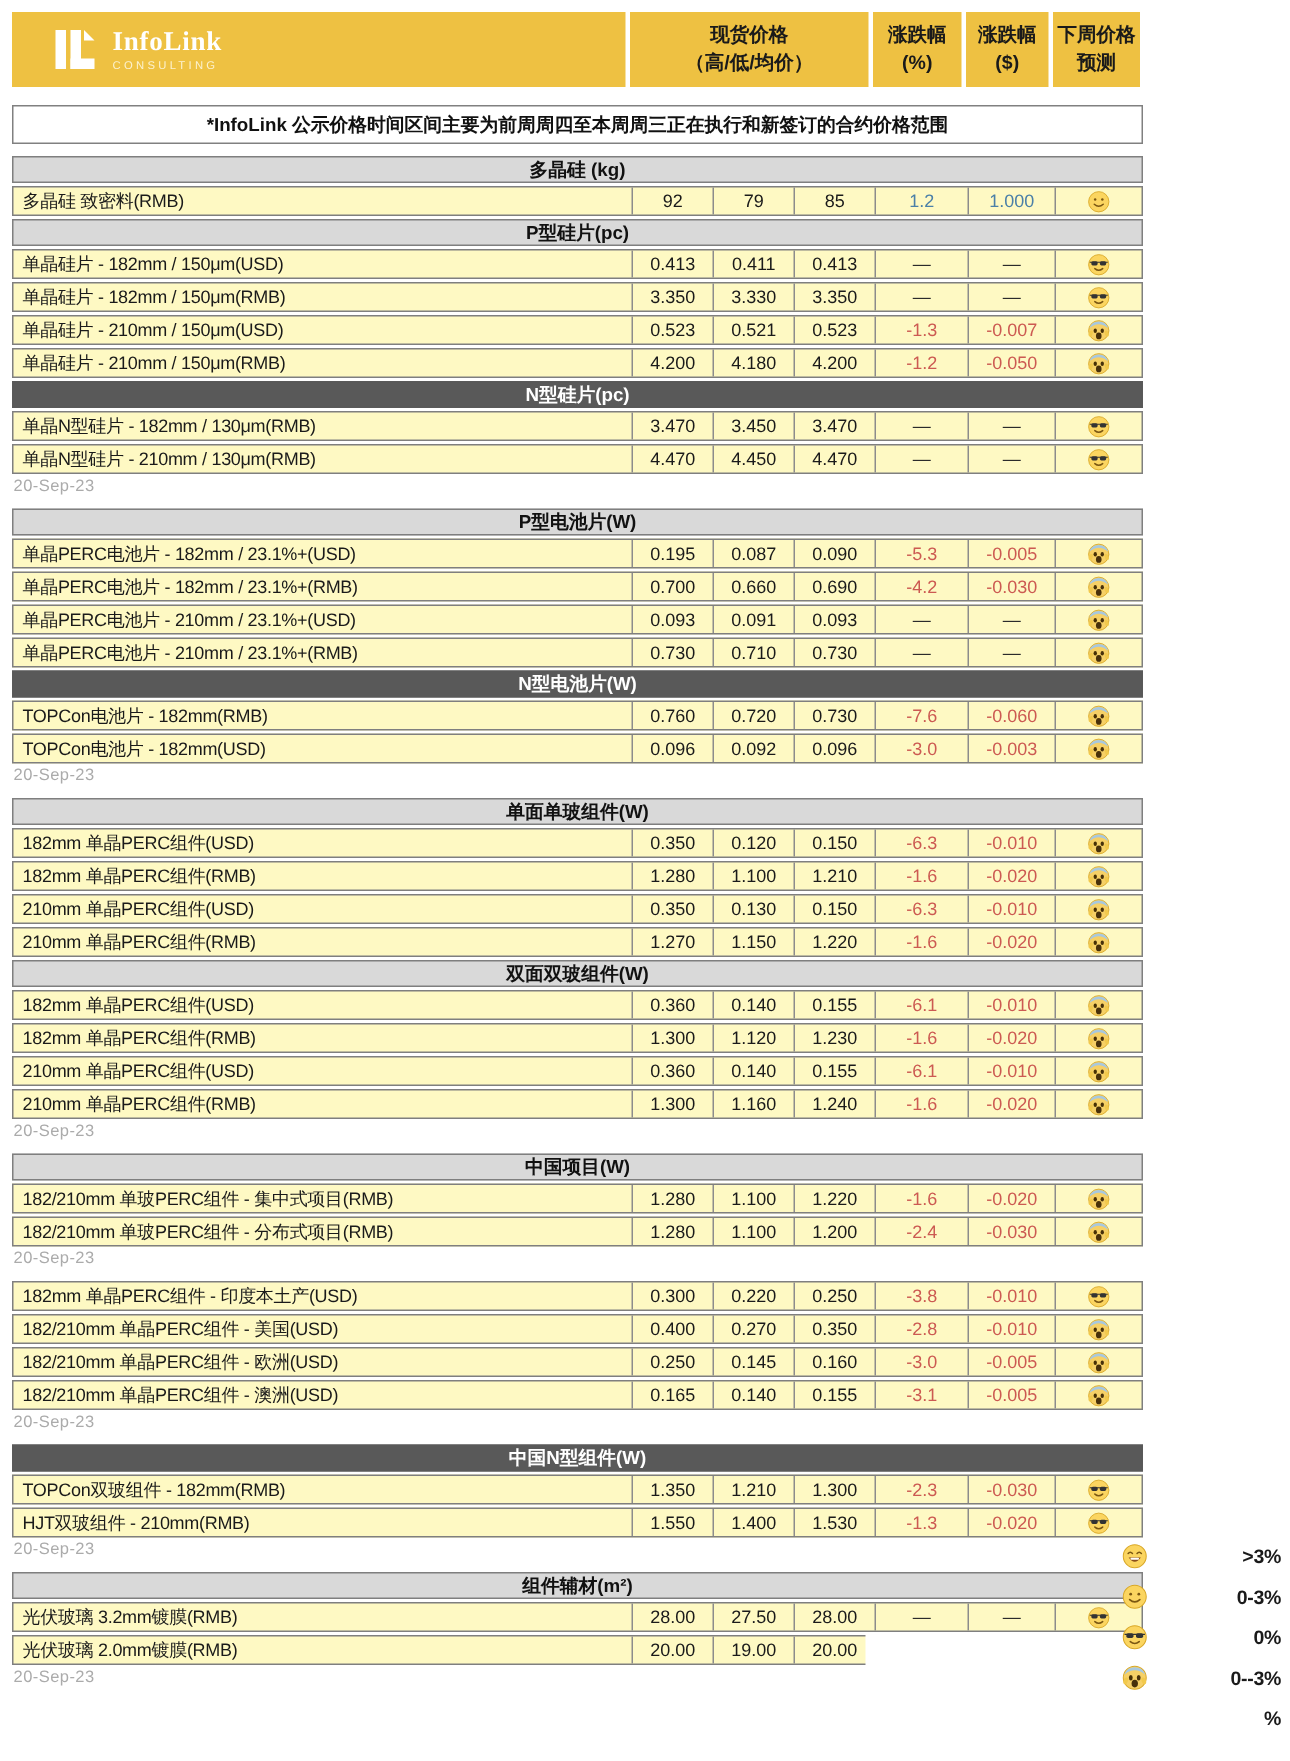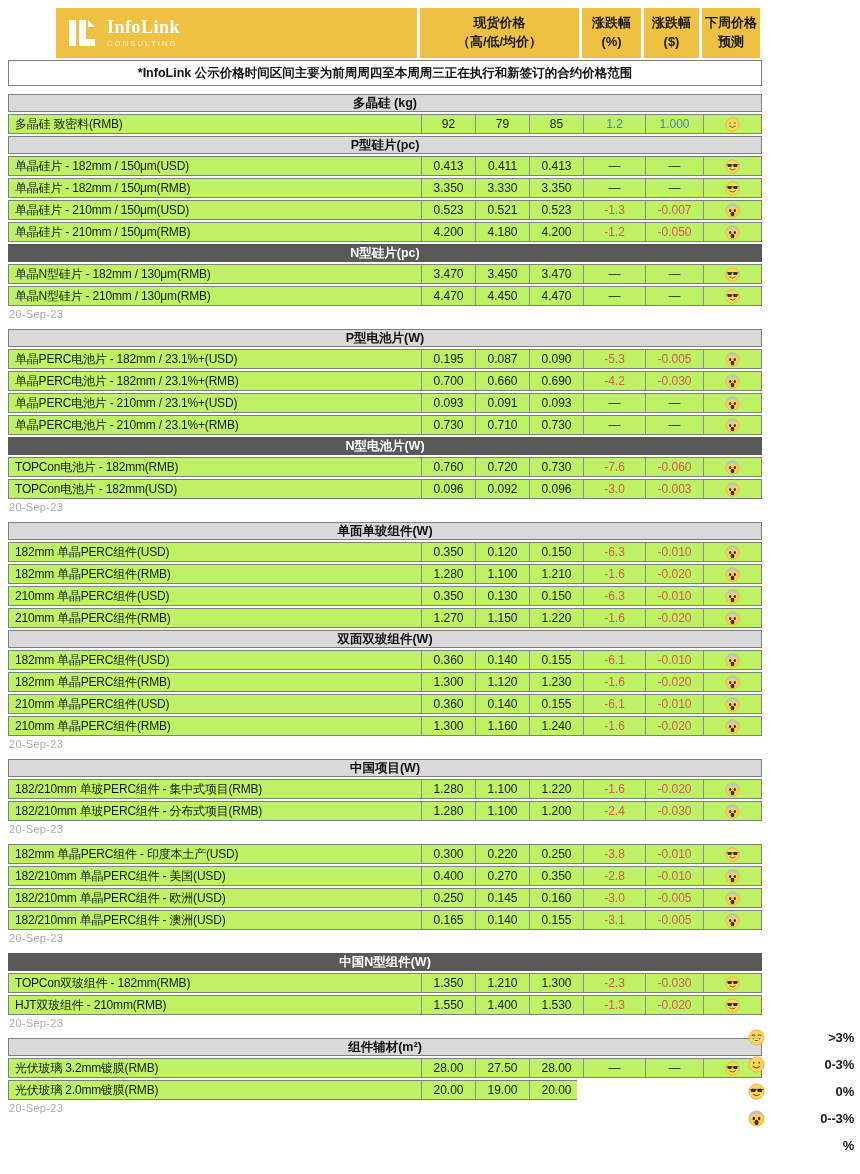--- a/index.html
+++ b/index.html
@@ -6,33 +6,33 @@
   html,body { margin:0; padding:0; background:#fff; }
   body { font-family:"Liberation Sans","DejaVu Sans",sans-serif; }
   .canvas { position:relative; width:860px; height:1174px; background:#fff; overflow:hidden; }
   .page { position:absolute; left:8px; top:8px; width:754px; }
 
   
   .top-header { display:grid; grid-template-columns:412px 54px 54px 54px 62px 58px 58px; height:50px; }
   .hcell { background:var(--header-yellow,#EEC142); border-right:3px solid #fff; display:flex; flex-direction:column; align-items:center; justify-content:center; font-weight:bold; font-size:13px; line-height:1.45; color:#1a1a1a; }
   .hcell:last-child { border-right:none; }
   .hcell.spotspan { grid-column:2 / span 3; }
-  .logo-cell { grid-column:1; background:var(--header-yellow,#EEC142); border-right:3px solid #fff; display:flex; align-items:center; gap:9px; padding-left:12px;margin-left:48px; }
+  .logo-cell { grid-column:1; background:var(--header-yellow,#EEC142); border-right:3px solid #fff; display:flex; align-items:center; gap:9px; padding-left:28px; }
   .logo-mark { width:30px; height:30px; flex:0 0 auto; }
   .logo-text { display:flex; flex-direction:column; line-height:1.1; }
   .logo-brand { color:#fff; font-weight:bold; font-size:18px; letter-spacing:0.5px; font-family:"Liberation Serif","DejaVu Serif",serif; }
   .logo-sub { color:#FCF2CF; font-size:7.5px; letter-spacing:2.2px; margin-top:2px; }
 
   
-  .note { margin-top:2px; height:26px; border:1px solid #808080; display:flex; align-items:center; justify-content:center; font-weight:bold; font-size:12.5px; color:#111; margin-bottom:8px; }
+  .note { margin-top:12px; height:26px; border:1px solid #808080; display:flex; align-items:center; justify-content:center; font-weight:bold; font-size:12.5px; color:#111; margin-bottom:8px; }
 
   
   .sec { height:18px; border:1px solid #7f7f7f; background:var(--section-light-bg,#D9D9D9); display:flex; align-items:center; justify-content:center; font-weight:bold; font-size:12.5px; margin-bottom:2px; color:#111; }
   .sec.dark { background:var(--section-dark-bg,#595959); border-color:var(--section-dark-bg,#595959); color:#fff; }
-  .row { position:relative; height:20px; border:1px solid #7f7f7f; background:#bef264; display:grid; grid-template-columns:412px 54px 54px 54px 62px 58px 1fr; margin-bottom:2px; }
+  .row { position:relative; height:20px; border:1px solid #7f7f7f; background:#fef9c3; display:grid; grid-template-columns:412px 54px 54px 54px 62px 58px 1fr; margin-bottom:2px; }
   .c { display:flex; align-items:center; justify-content:center; font-size:12px; color:#1a1a1a; border-left:1px solid #8c8c8c; height:100%; overflow:hidden; white-space:nowrap; }
   .c.name { justify-content:flex-start; padding-left:6px; border-left:none; letter-spacing:-0.2px; }
   .c.neg { color:var(--negative,#CC5A52); }
   .c.pos { color:var(--positive,#4B80A8); }
   .c.dash { color:#2b2b2b; }
   .emoji { display:inline-flex; align-items:center; justify-content:center; }
   .emoji svg { width:100%; height:100%; display:block; }
   .erase-patch { position:absolute; top:-2px; right:-2px; width:186px; height:28px; background:#fff; }
 
   .date { font-size:11px; color:var(--date-gray,#ABABAB); margin:1px 0 9px 1px; letter-spacing:0.3px; }

